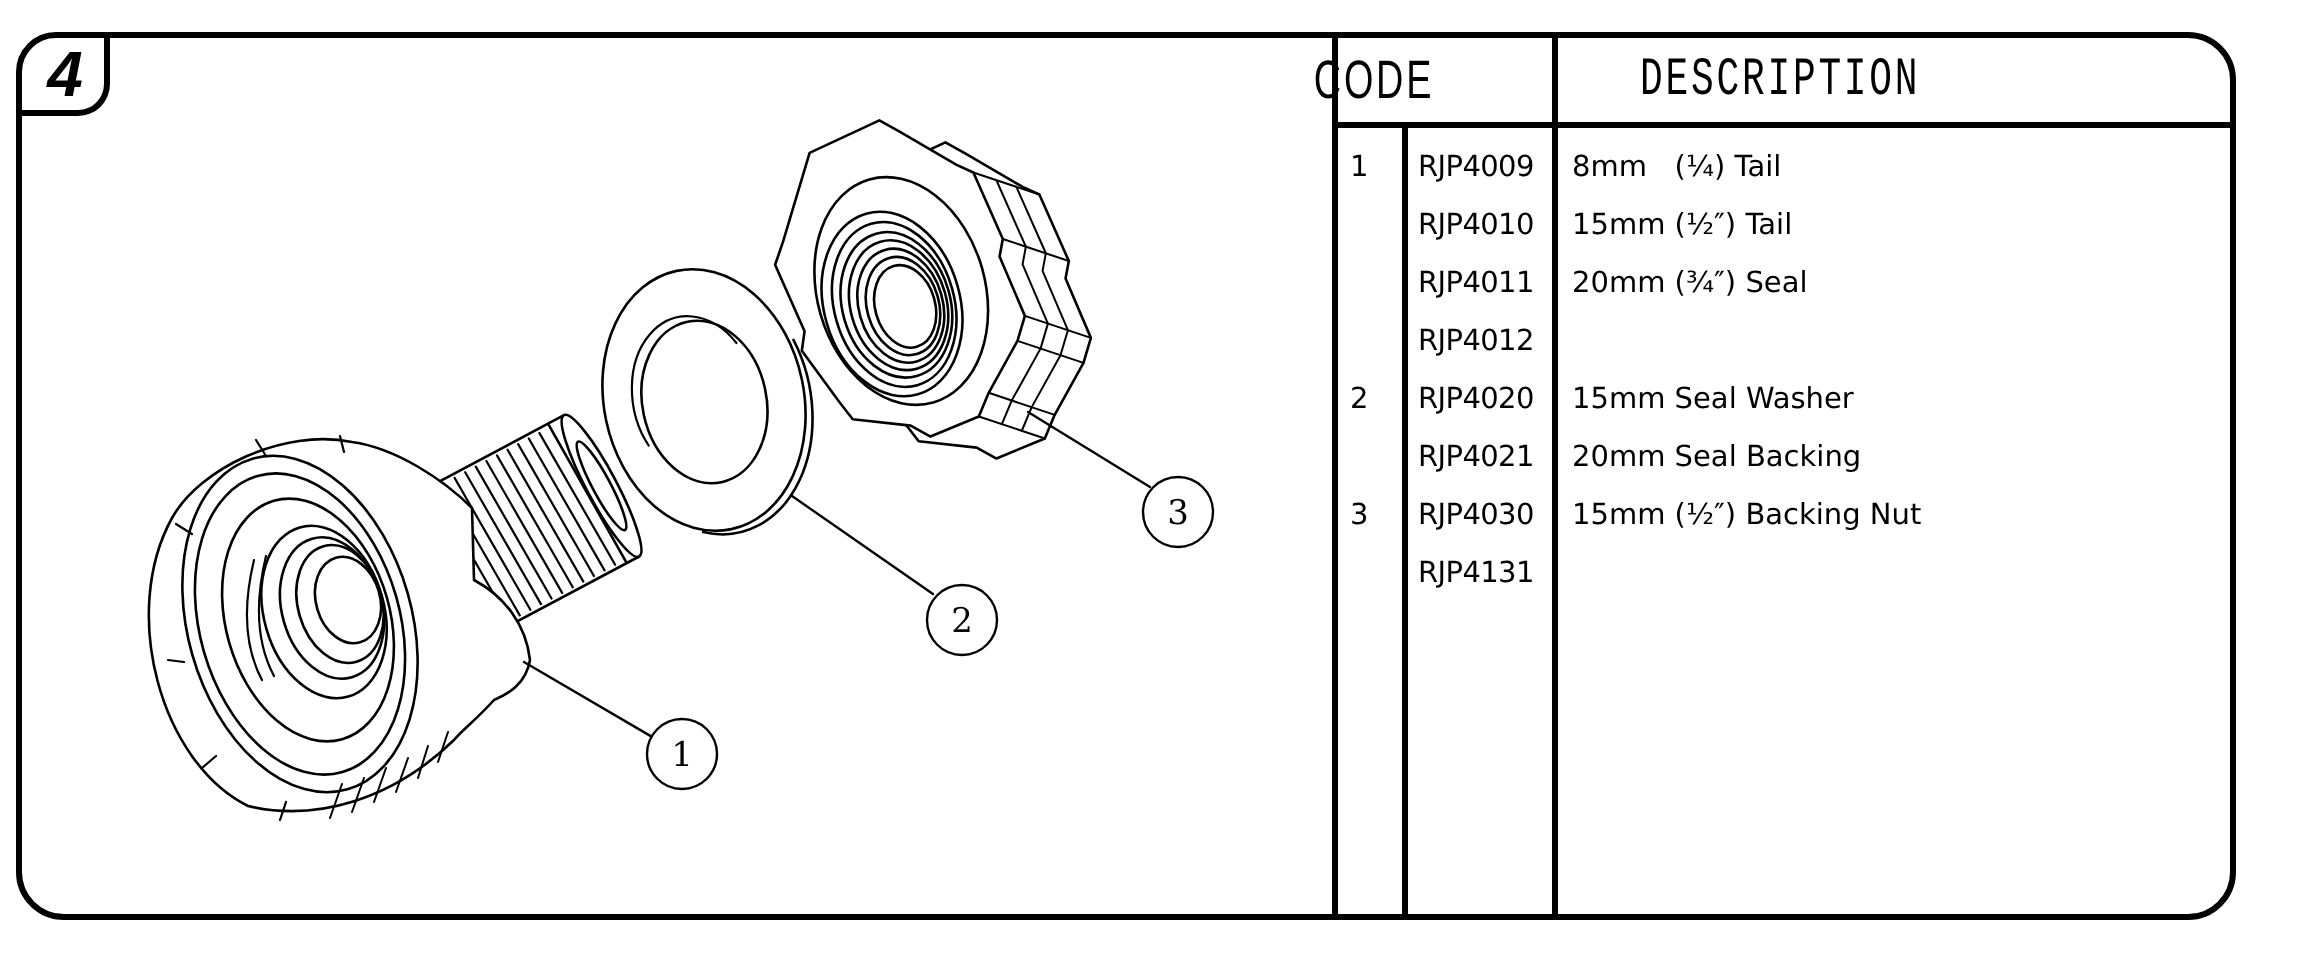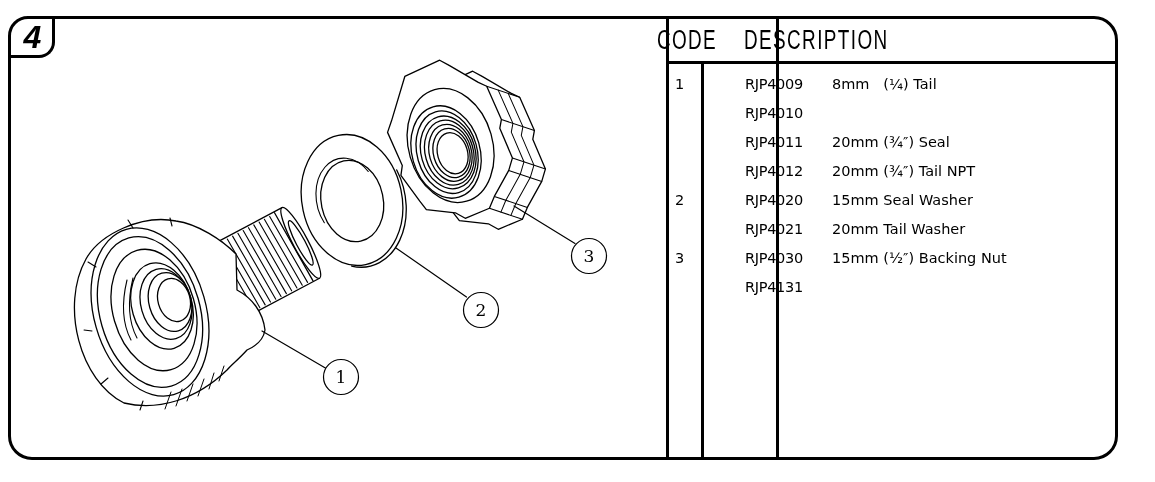--- a/index.html
+++ b/index.html
@@ -24,29 +24,29 @@
   .v1{left:666px;top:17px;height:440px;}
   .v2{left:701px;top:62px;height:395px;}
   .v3{left:776px;top:17px;height:440px;}
   .hline{position:absolute;left:666px;top:61px;width:449px;height:3px;background:#000;z-index:2;}
 
   
   .hdr{position:absolute;top:20px;height:41px;z-index:3;display:flex;align-items:center;
        font-family:"Liberation Sans",sans-serif;font-size:27px;font-weight:400;color:#000;}
   .hdr .stretch{display:inline-block;transform:scaleX(.70);letter-spacing:2px;}
   .hdr-code{left:634px;width:107px;justify-content:center;}
-  .hdr-desc{left:744px;width:334px;justify-content:flex-start;}
+  .hdr-desc{left:820px;width:334px;justify-content:flex-start;font-family:Liberation Mono, monospace;}
   .hdr-desc .stretch{transform-origin:left center;}
 
   
   .rows{position:absolute;left:666px;top:65px;width:449px;z-index:3;padding-top:4px;}
   .trow{display:flex;height:29px;align-items:center;font-size:14.5px;font-family:"DejaVu Sans",sans-serif;}
   .c-item{width:36px;padding-left:9px;box-sizing:border-box;}
-  .c-code{width:74px;padding-left:7px;box-sizing:border-box;letter-spacing:-0.3px;margin-left:36px;}
-  .c-desc{flex:1;padding-left:20px;box-sizing:border-box;white-space:pre;}
+  .c-code{width:74px;padding-left:7px;box-sizing:border-box;letter-spacing:-0.3px;}
+  .c-desc{flex:1;padding-left:10px;box-sizing:border-box;white-space:pre;}
 </style>
 </head>
 <body>
 
 <div class="frame"></div>
 
 <div class="badge">
   <span>4</span>
 </div>
 
@@ -166,44 +166,44 @@
 <div class="rows" id="rows">
   <div class="trow">
     <div class="c-item">1</div>
     <div class="c-code">RJP4009</div>
     <div class="c-desc">8mm   (¼) Tail</div>
   </div>
 
   <div class="trow">
     <div class="c-item"></div>
     <div class="c-code">RJP4010</div>
+    <div class="c-desc">15mm (½″) Tail</div>
   </div>
 
   <div class="trow">
     <div class="c-item"></div>
     <div class="c-code">RJP4011</div>
     <div class="c-desc">20mm (¾″) Seal</div>
   </div>
 
   <div class="trow">
     <div class="c-item"></div>
     <div class="c-code">RJP4012</div>
-    <div class="c-desc">20mm (¾″) Tail NPT</div>
   </div>
 
   <div class="trow">
     <div class="c-item">2</div>
     <div class="c-code">RJP4020</div>
     <div class="c-desc">15mm Seal Washer</div>
   </div>
 
   <div class="trow">
     <div class="c-item"></div>
     <div class="c-code">RJP4021</div>
-    <div class="c-desc">20mm Tail Washer</div>
+    <div class="c-desc">20mm Seal Backing</div>
   </div>
 
   <div class="trow">
     <div class="c-item">3</div>
     <div class="c-code">RJP4030</div>
     <div class="c-desc">15mm (½″) Backing Nut</div>
   </div>
 
   <div class="trow">
     <div class="c-item"></div>

